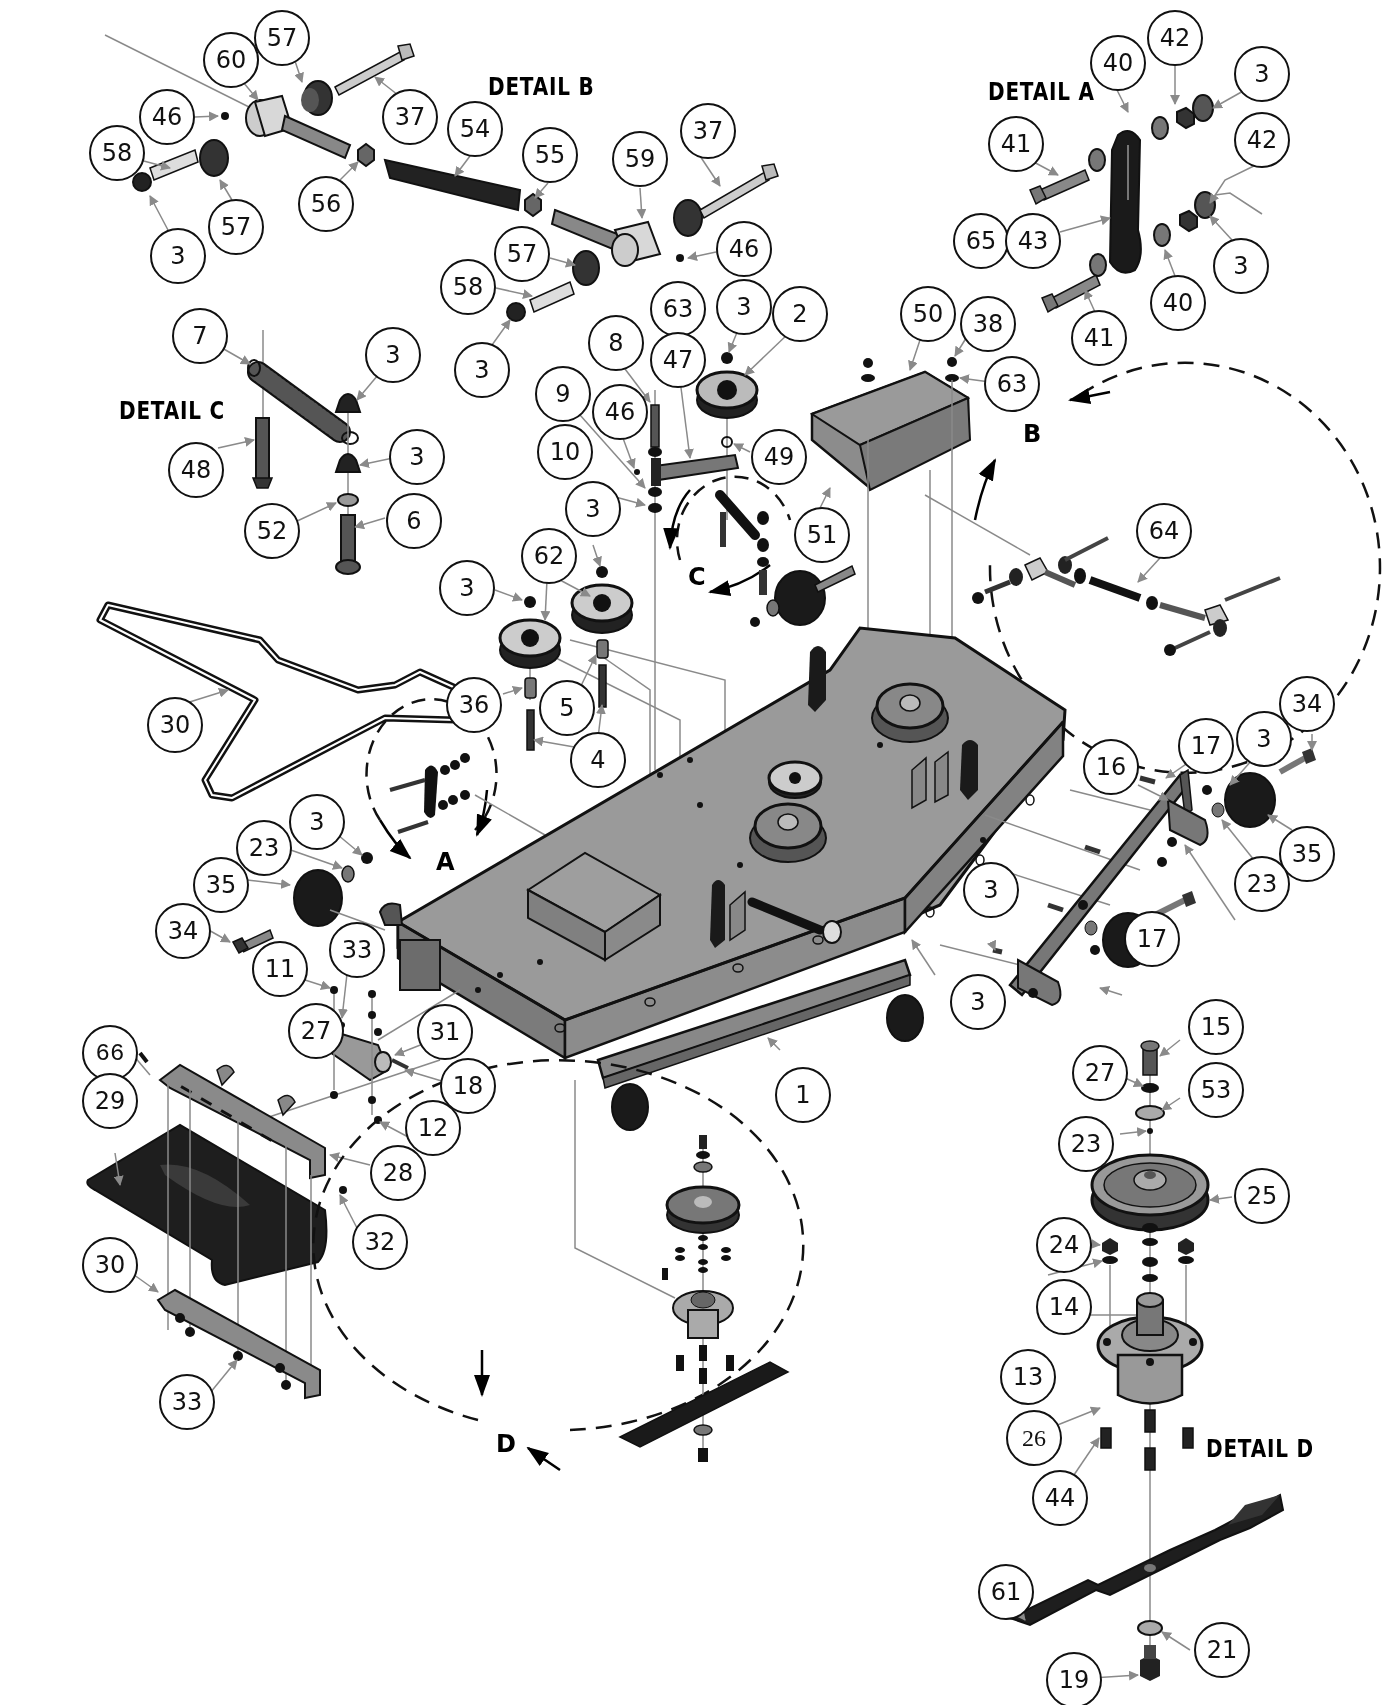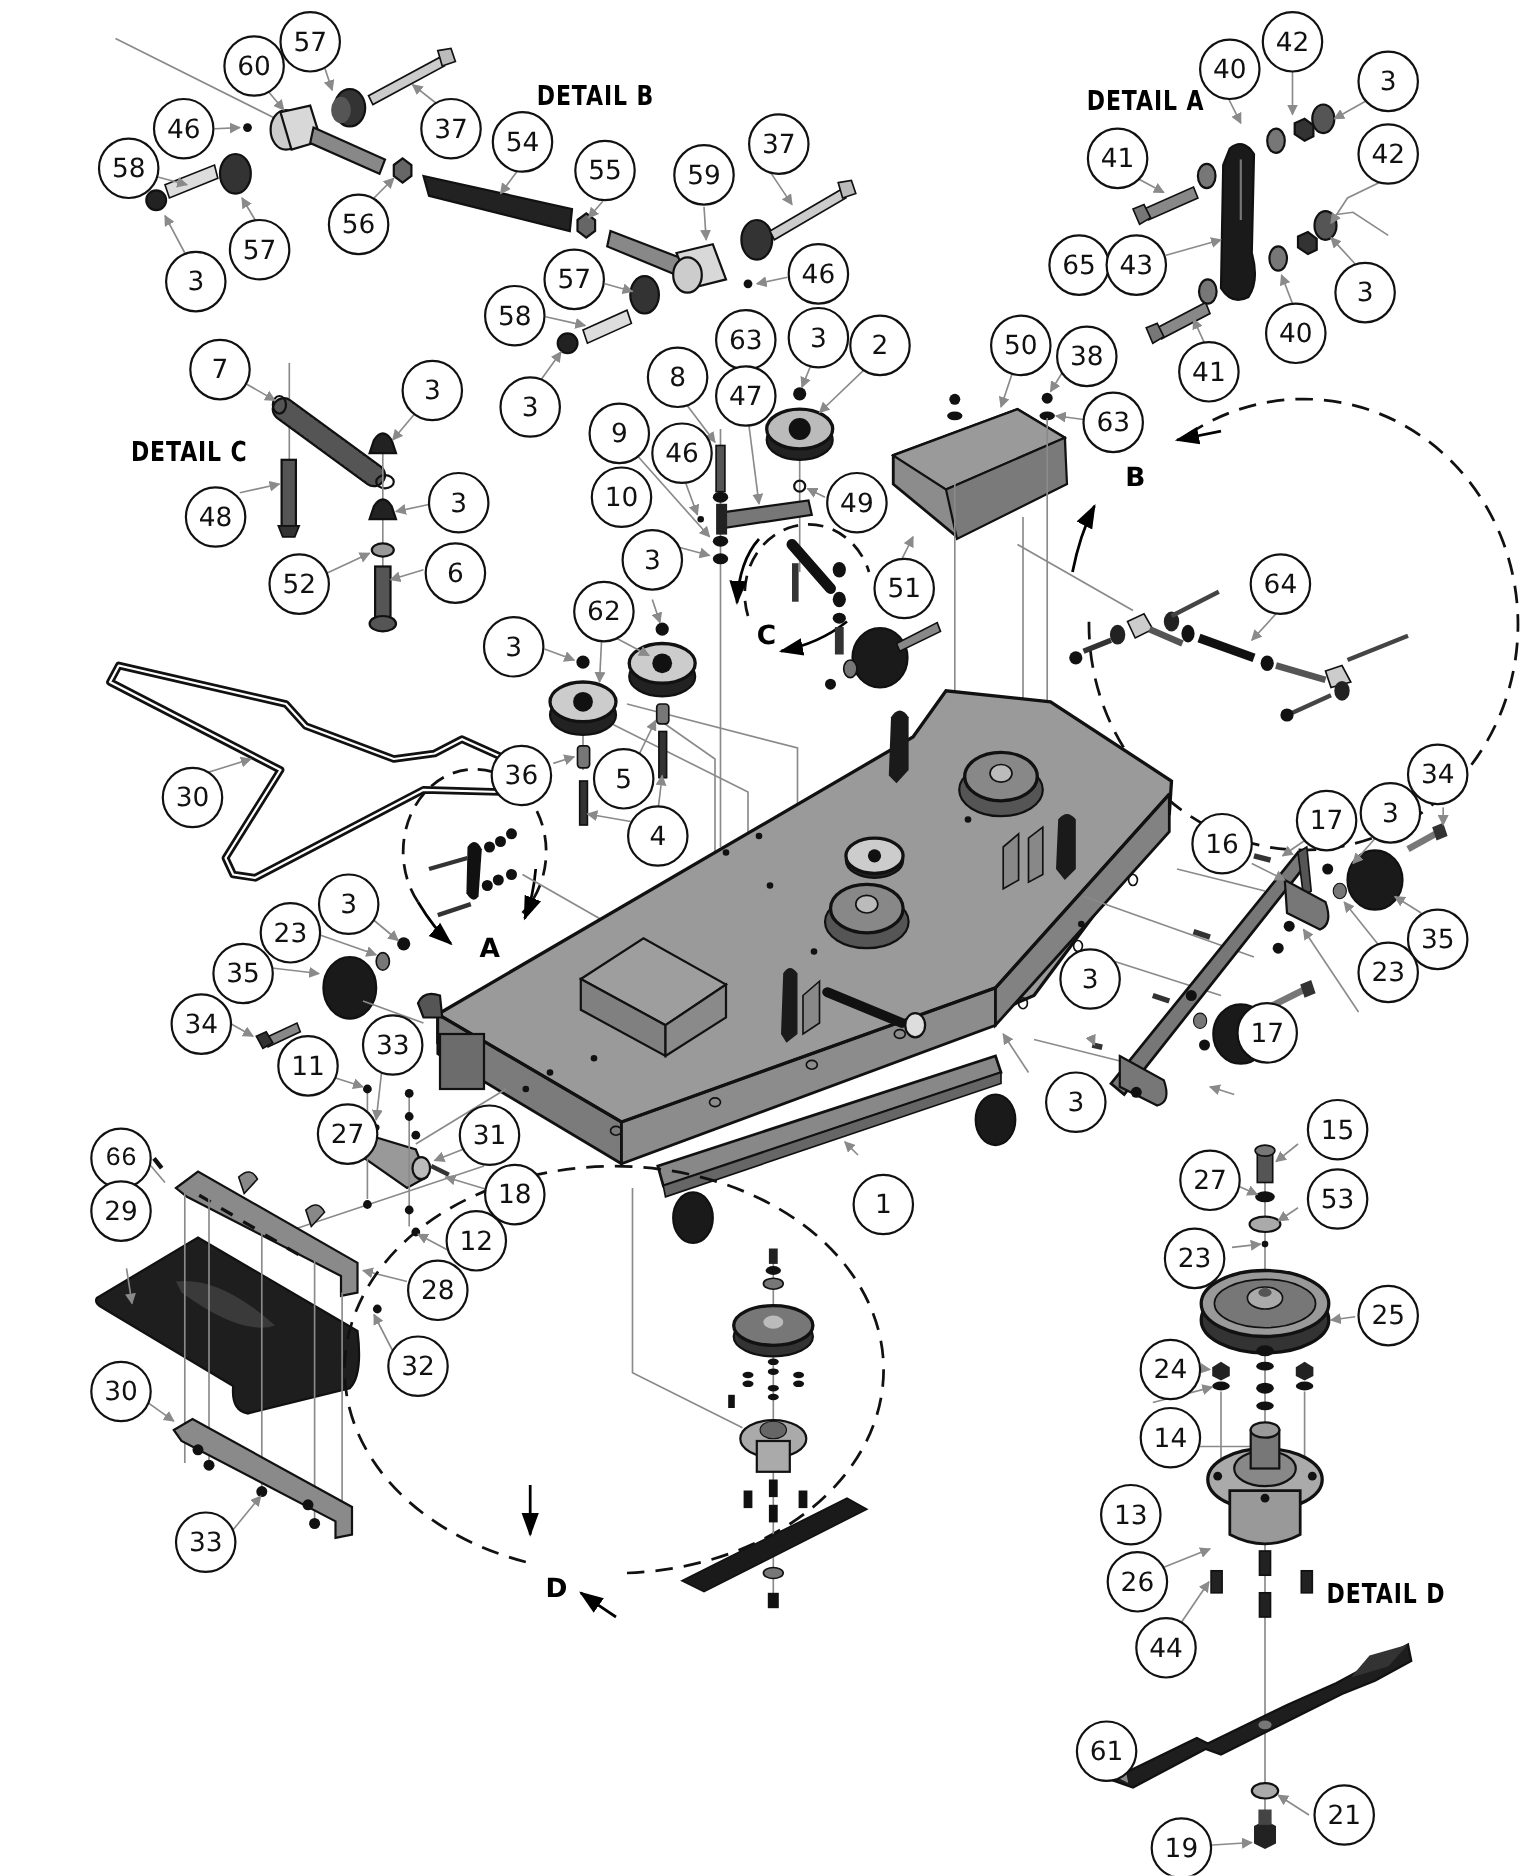--- a/index.html
+++ b/index.html
@@ -685,19 +685,19 @@
       <div class="callout" style="left: 978px; top: 1002px;">3</div>
       <div class="callout" style="left: 803px; top: 1095px;">1</div>
       <div class="callout" style="left: 1216px; top: 1027px;">15</div>
       <div class="callout" style="left: 1100px; top: 1073px;">27</div>
       <div class="callout" style="left: 1216px; top: 1090px;">53</div>
       <div class="callout" style="left: 1086px; top: 1144px;">23</div>
       <div class="callout" style="left: 1262px; top: 1196px;">25</div>
       <div class="callout" style="left: 1064px; top: 1245px;">24</div>
       <div class="callout" style="left: 1064px; top: 1307px;">14</div>
       <div class="callout" style="left: 1028px; top: 1377px;">13</div>
-      <div class="callout" style="left: 1034px; top: 1438px;">26</div>
+      <div class="callout" style="left: 1034px; top: 1438px; font-family: Liberation Serif, serif;">26</div>
       <div class="callout" style="left: 1060px; top: 1498px;">44</div>
       <div class="callout" style="left: 1006px; top: 1592px; text-align: right;">61</div>
       <div class="callout" style="left: 1222px; top: 1650px;">21</div>
       <div class="callout" style="left: 1074px; top: 1680px;">19</div>
     </div>
 </div>
 
 </body></html>

